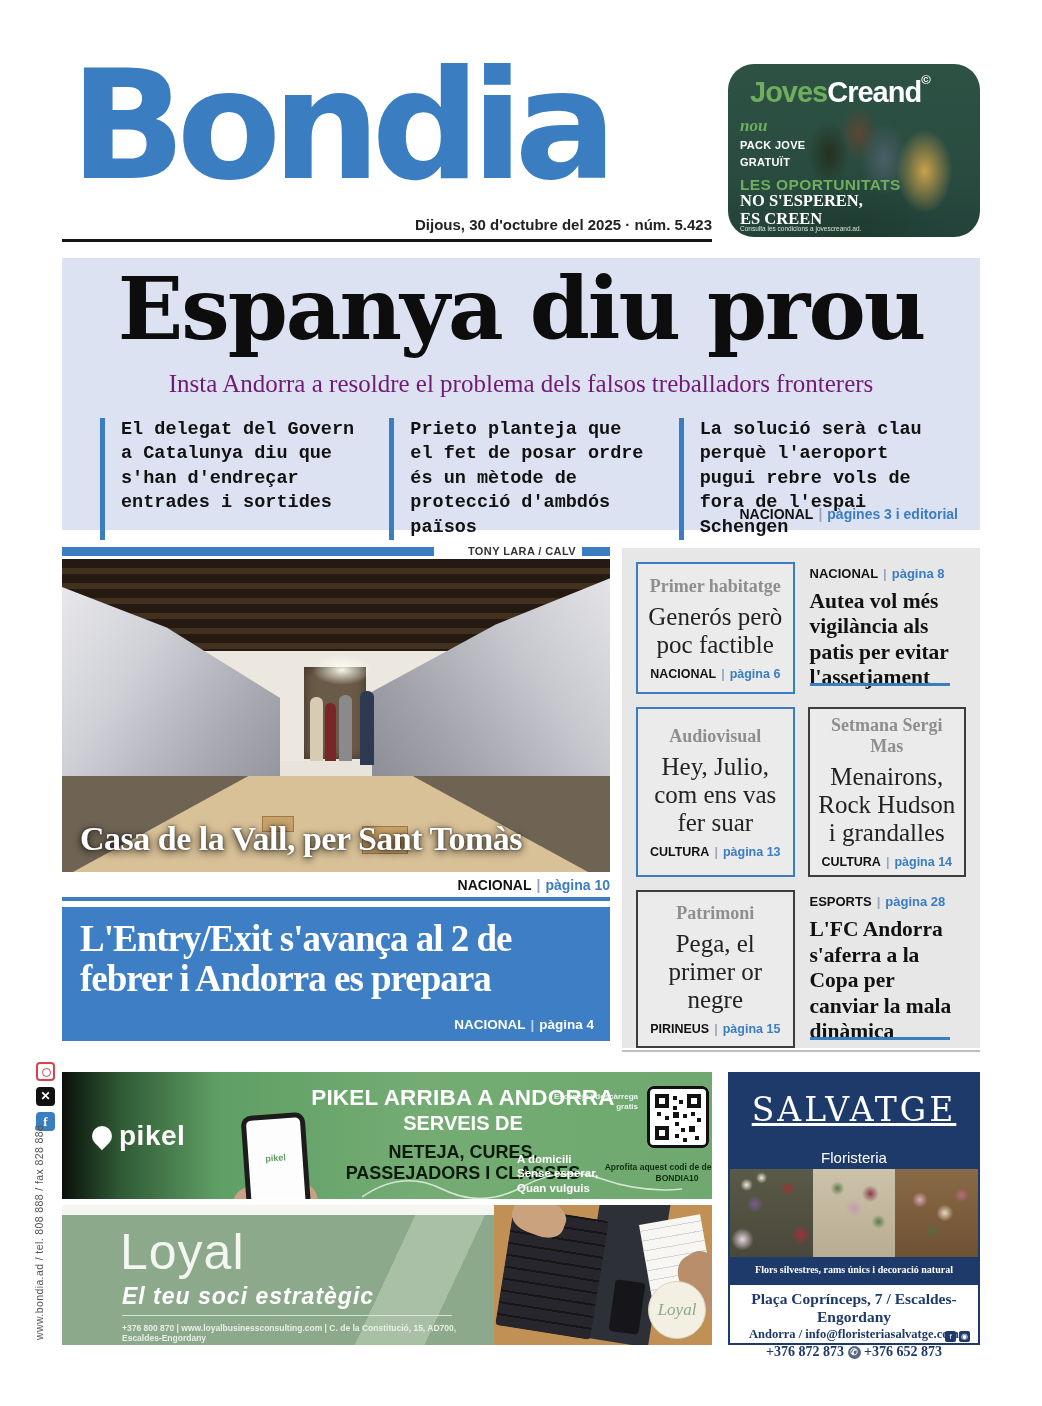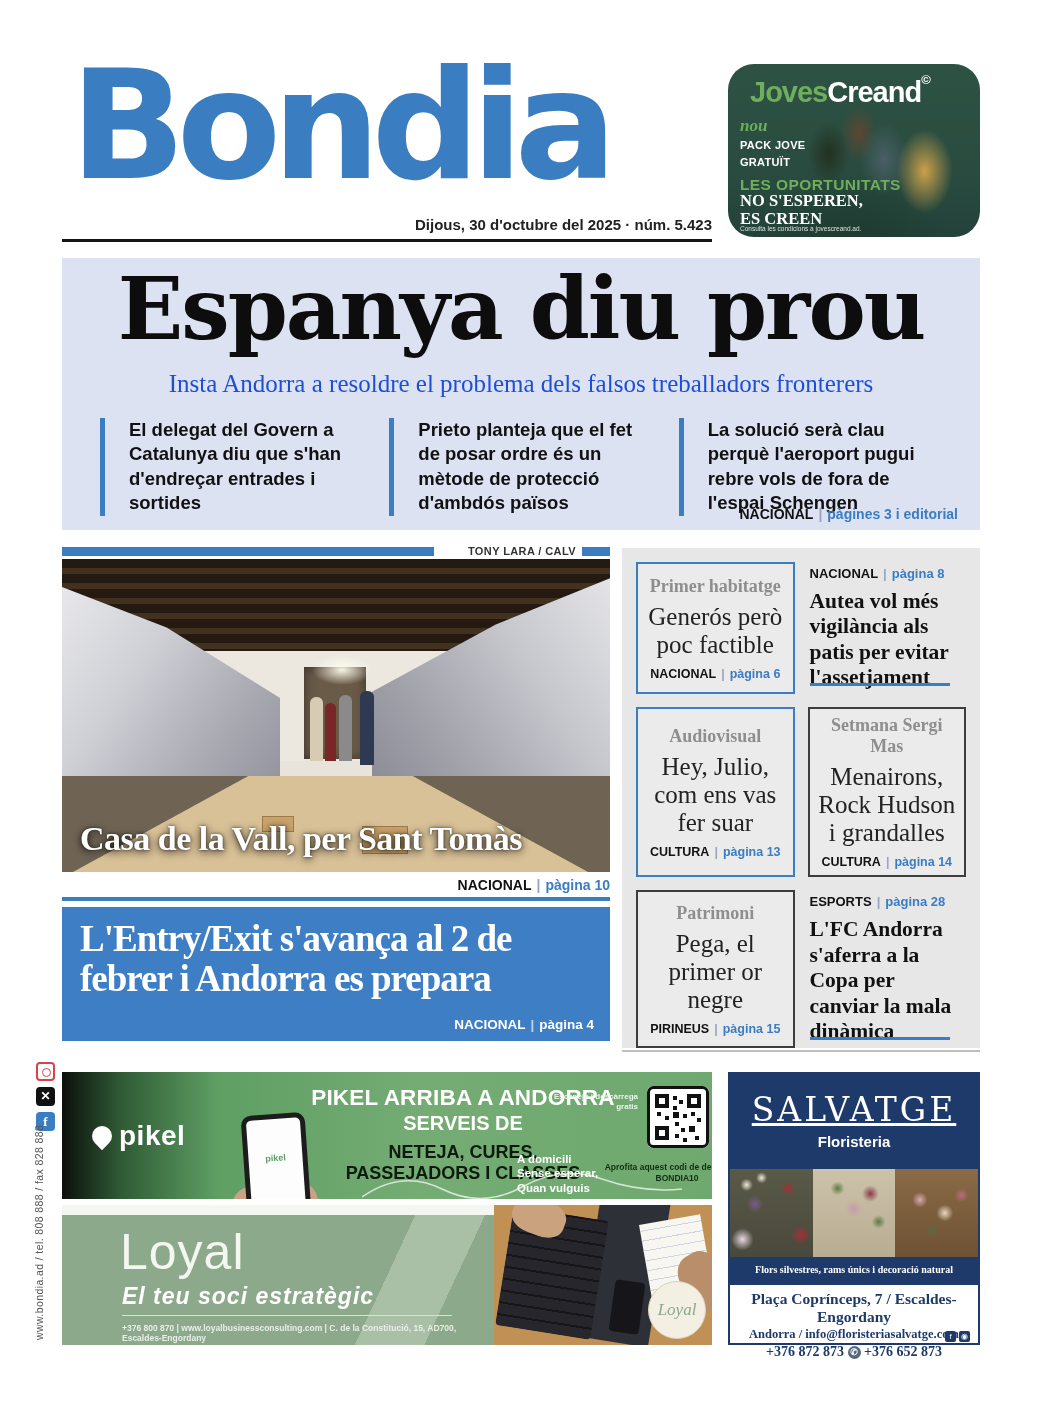--- a/index.html
+++ b/index.html
@@ -31,24 +31,24 @@
   .jv-op{left:12px;top:112px;font-size:15.5px;font-weight:bold;color:#6fae5c;letter-spacing:.4px;}
   .jv-no{left:12px;top:128px;font-family:"Liberation Serif",serif;font-weight:bold;font-size:16.5px;
          color:#fff;line-height:1.1;}
   .jv-legal{left:12px;top:161px;font-size:6.5px;color:#d9e4da;}
 
   
   .lead-band{left:62px;top:258px;width:918px;height:272px;background:#dce2f1;}
   .lead-h1{left:0;top:8px;width:918px;text-align:center;font-family:"DejaVu Serif",serif;
            font-weight:bold;font-size:86px;line-height:1.0;color:#0d0d0d;letter-spacing:-2px;}
   .lead-sub{left:20px;top:112px;width:878px;text-align:center;font-family:"Liberation Serif",serif;
-            font-size:25px;color:#1d4ed8;}
+            font-size:25px;color:#701a75;}
   .lead-bullets{left:0;top:160px;width:918px;display:flex;gap:26px;padding:0 38px;box-sizing:border-box;}
-  .bullet{flex:1;border-left:5px solid #3a7dc1;padding-left:24px;
-          font-family:Liberation Sans, sans-serif;font-weight:bold;font-size:18.5px;line-height:1.32;color:#111;}
+  .bullet{flex:1;border-left:5px solid #3a7dc1;padding-left:16px;
+          font-family:Liberation Mono, monospace;font-weight:bold;font-size:18.5px;line-height:1.32;color:#111;}
   .lead-foot{right:22px;bottom:8px;font-size:14px;font-weight:bold;}
   .sec-b{color:#111;} .sec-sep{color:#9aa4bb;padding:0 5px;font-weight:bold;} .sec-p{color:#3a7dc2;}
 
   
   .photo-bar{left:62px;top:545px;width:548px;height:12px;}
   .photo-bar .bluebar{position:absolute;left:0;top:2px;width:372px;height:9px;background:#3a7dc1;}
   .photo-bar .credit{position:absolute;right:34px;top:0;font-size:11px;font-weight:bold;color:#333;letter-spacing:.4px;}
   .photo-bar .bluecap{position:absolute;right:0;top:2px;width:28px;height:9px;background:#3a7dc1;}
   .photo{left:62px;top:559px;width:548px;height:313px;background:#e8e4dc;overflow:hidden;}
   .ph-ceiling{position:absolute;left:0;top:0;width:100%;height:92px;
@@ -148,21 +148,21 @@
   .ly-hand1{position:absolute;left:18px;top:-6px;width:54px;height:36px;background:#caa27e;border-radius:40%;transform:rotate(20deg);}
   .ly-hand2{position:absolute;left:188px;top:46px;width:44px;height:60px;background:#b98e6a;border-radius:40%;transform:rotate(-30deg);}
   .ly-badge{position:absolute;right:6px;bottom:6px;width:56px;height:56px;border-radius:50%;background:#f3efe2;
             border:1px solid #d9d2bc;display:flex;align-items:center;justify-content:center;
             color:#8ca98c;font-family:"Liberation Serif",serif;font-style:italic;font-size:17px;}
 
   
   .ad-salvatge{left:728px;top:1072px;width:252px;height:273px;box-sizing:border-box;border:2px solid #1e3a6b;background:#fff;}
   .sv-head{position:relative;width:100%;height:95px;background:#1e3a6b;text-align:center;}
   .sv-brand{padding-top:16px;color:#fff;font-family:"DejaVu Serif",serif;font-size:33px;letter-spacing:3px;text-decoration:underline;}
-  .sv-sub{color:#fff;font-size:15px;margin-top:4px;font-weight:bold;}
+  .sv-sub{color:#fff;font-size:15px;margin-top:20px;}
   .sv-photos{display:flex;width:100%;height:88px;}
   .sv-p{flex:1;}
   .sv-p1{background:
      radial-gradient(9px 9px at 20% 18%,#f0ead6 0%,rgba(0,0,0,0) 70%),
      radial-gradient(8px 8px at 38% 10%,#f0ead6 0%,rgba(0,0,0,0) 70%),
      radial-gradient(10px 10px at 70% 22%,#a03038 0%,rgba(0,0,0,0) 70%),
      radial-gradient(12px 12px at 30% 40%,#7a5a8a 0%,rgba(0,0,0,0) 70%),
      radial-gradient(14px 14px at 85% 75%,#a03038 0%,rgba(0,0,0,0) 70%),
      radial-gradient(16px 16px at 15% 80%,#e8d8e0 0%,rgba(0,0,0,0) 70%),
      linear-gradient(180deg,#5a5a48 0%,#49483c 100%);}

